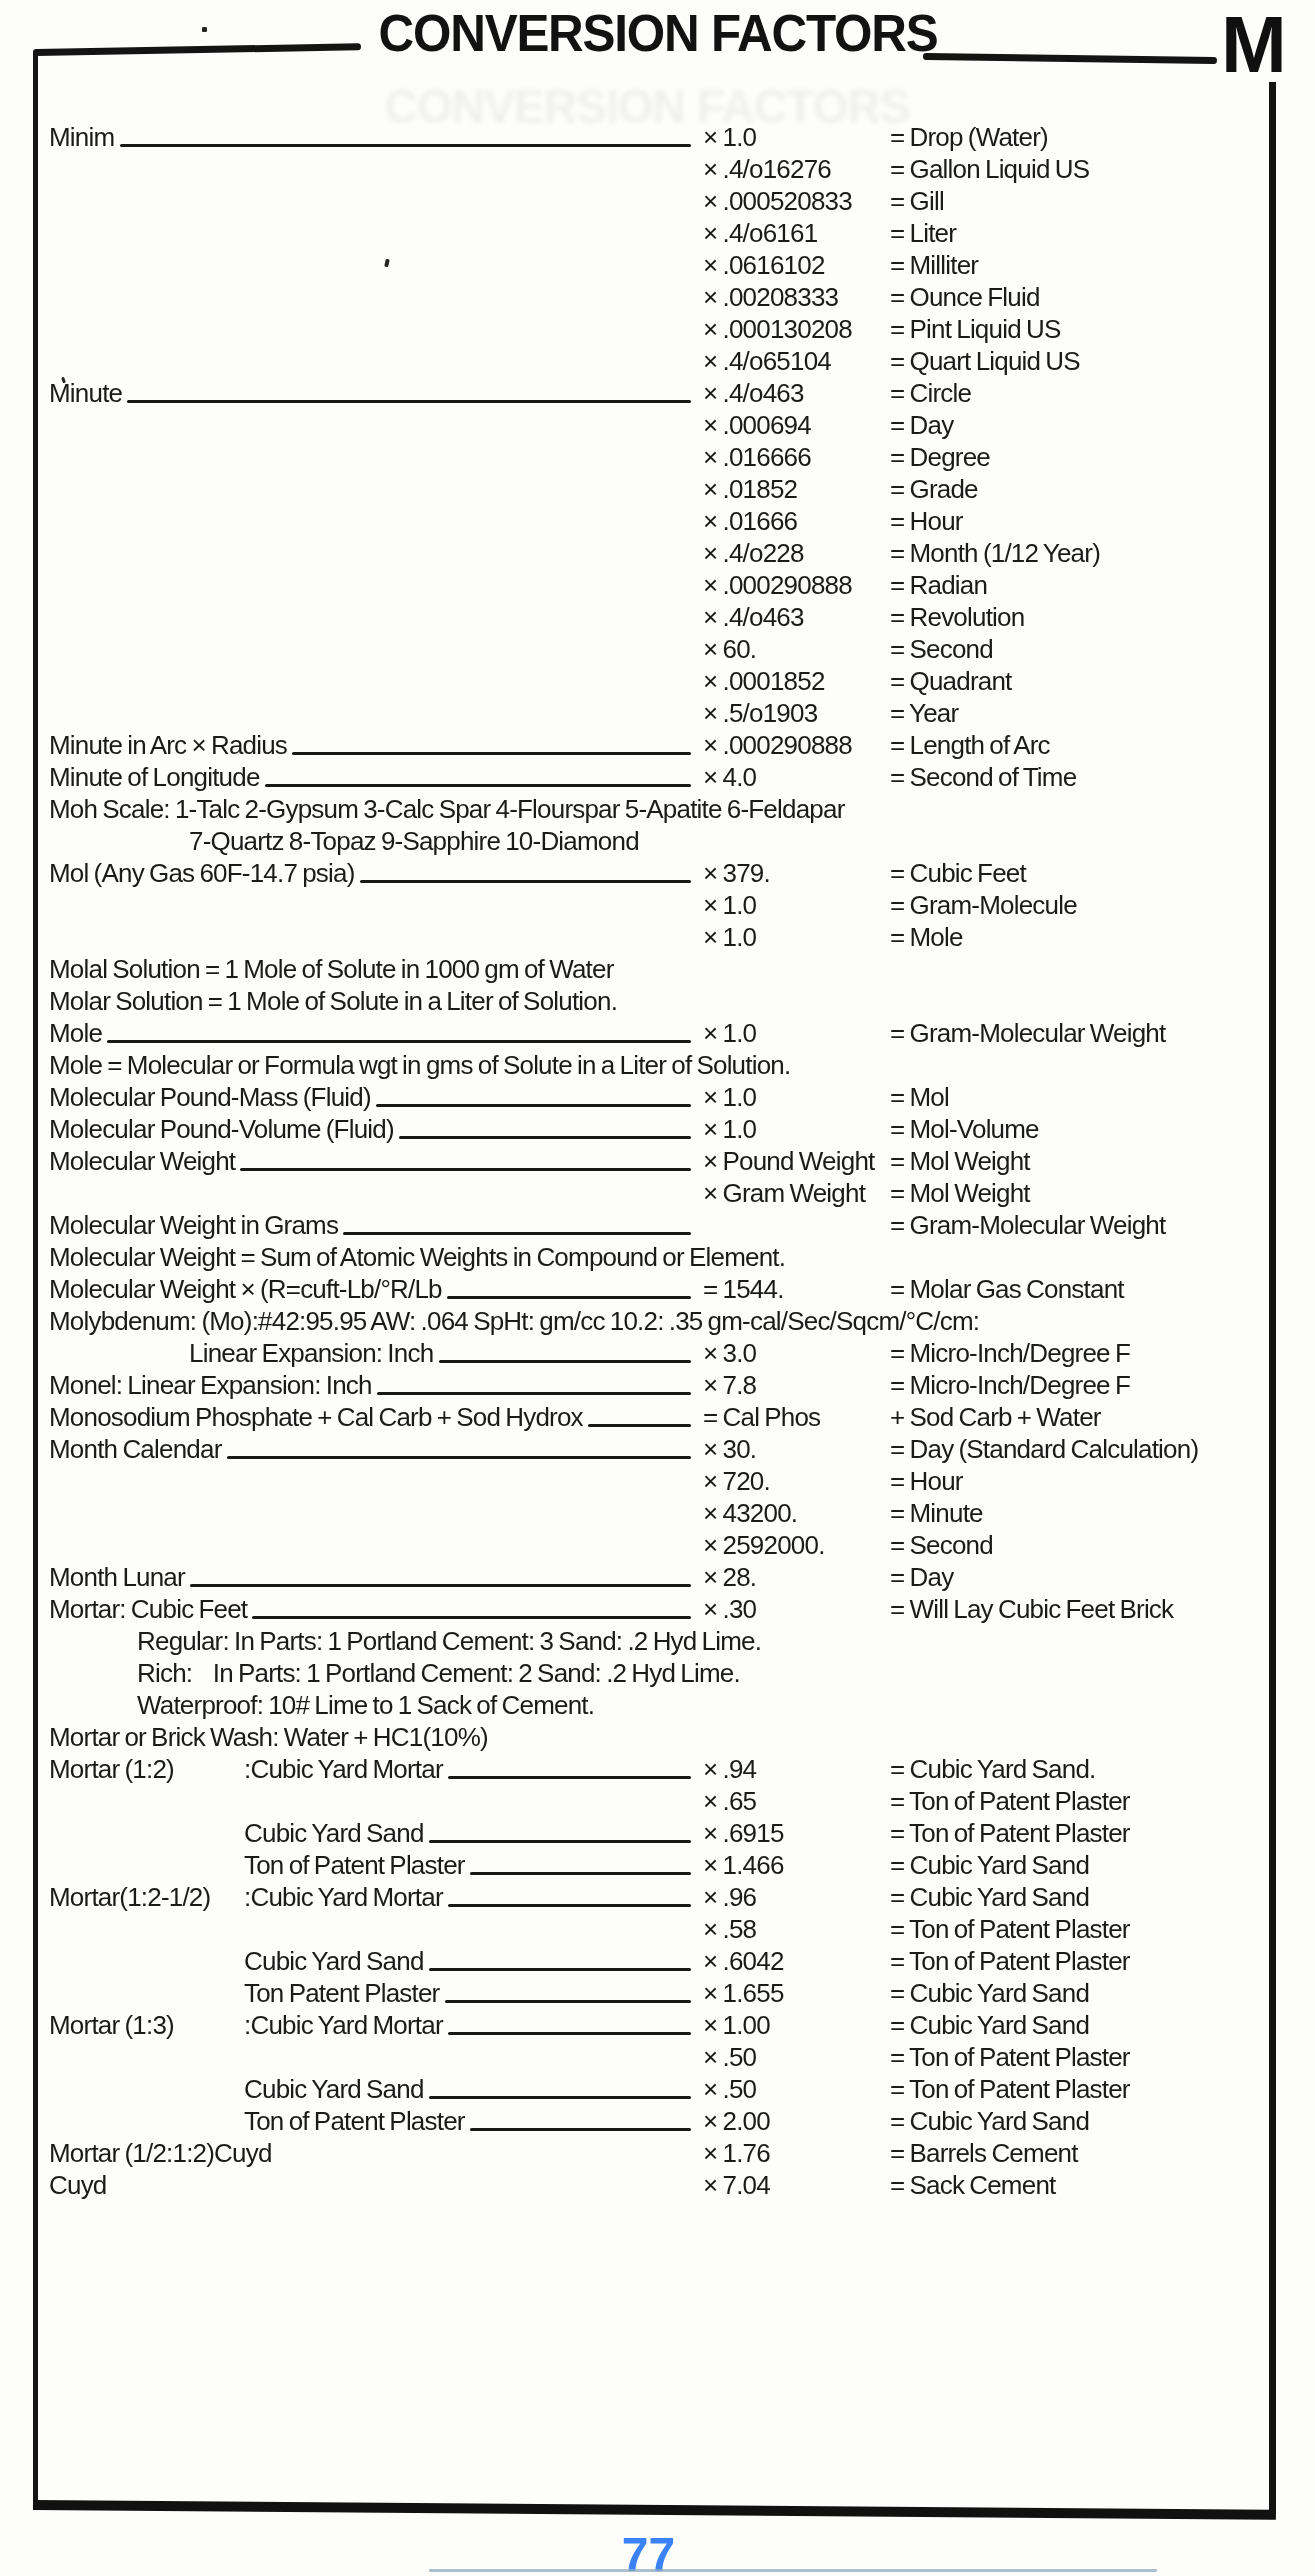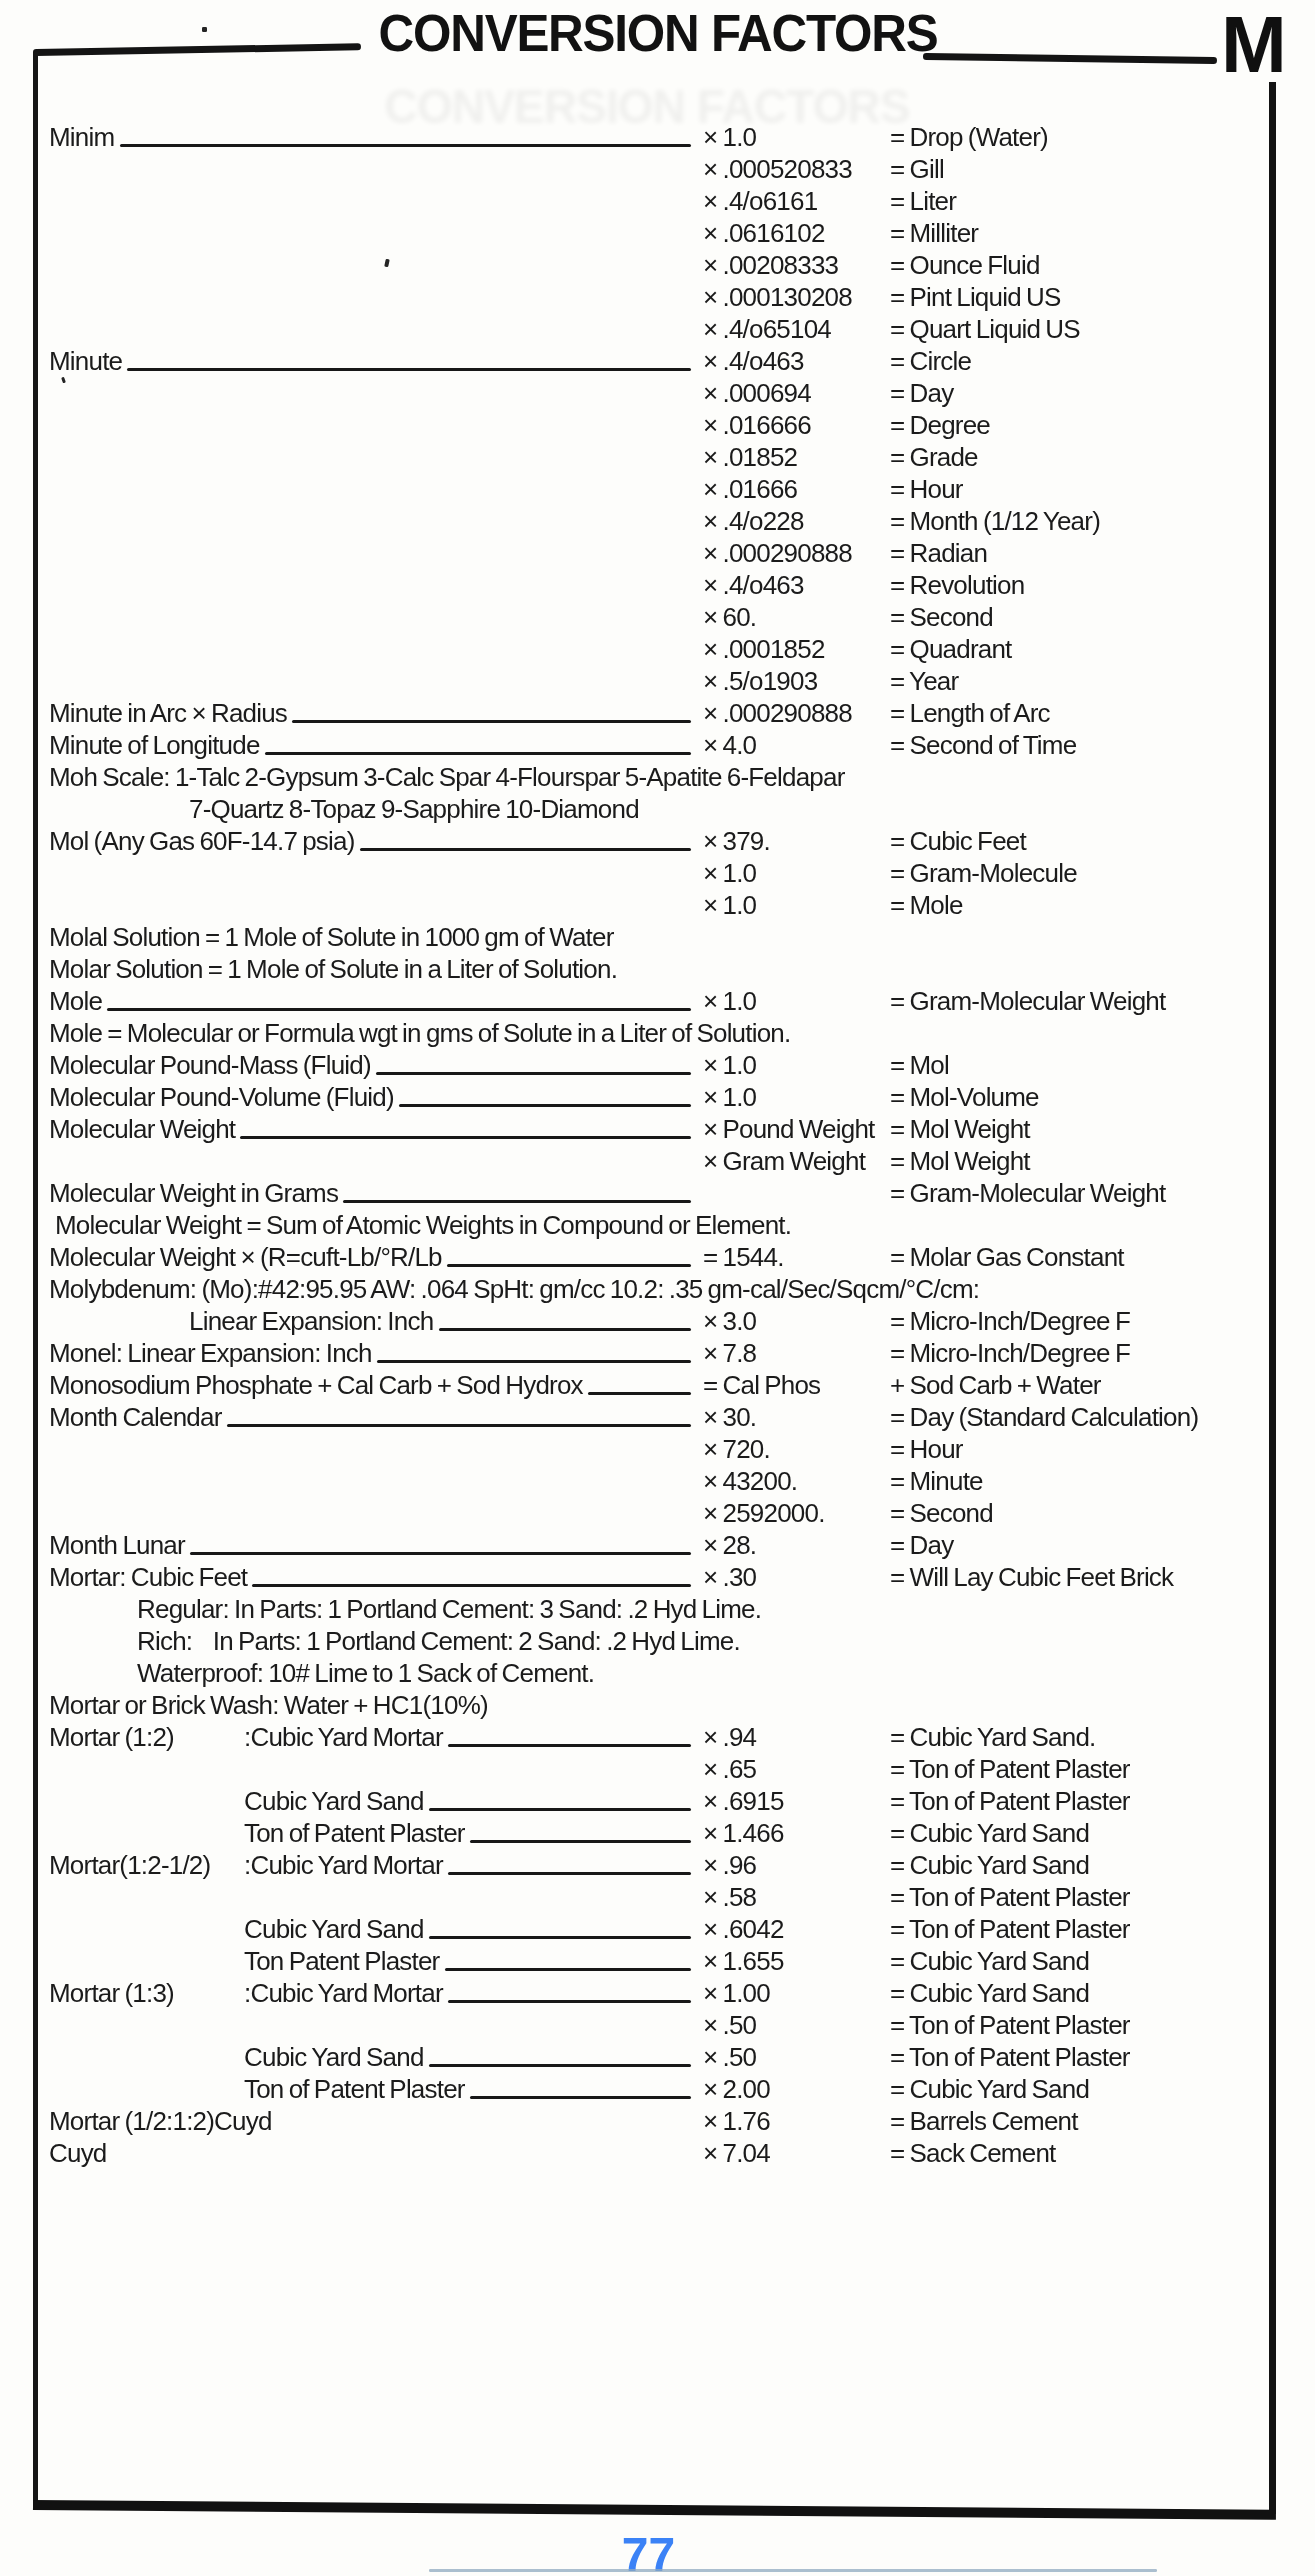--- a/index.html
+++ b/index.html
@@ -77,20 +77,25 @@
 
   <div class="rows" id="rows">
       <div class="row">
         <span class="lbl" style="padding-left: 0px;">Minim</span>
         <span class="fill line"></span>
         <span class="fct">× 1.0</span>
         <span class="res">= Drop (Water)</span>
       </div>
       <div class="row">
         <span class="fill"></span>
+        <span class="fct">× .4/o16276</span>
+        <span class="res">= Gallon Liquid US</span>
+      </div>
+      <div class="row">
+        <span class="fill"></span>
         <span class="fct">× .000520833</span>
         <span class="res">= Gill</span>
       </div>
       <div class="row">
         <span class="fill"></span>
         <span class="fct">× .4/o6161</span>
         <span class="res">= Liter</span>
       </div>
       <div class="row">
         <span class="fill"></span>
@@ -240,21 +245,21 @@
         <span class="fct">× Gram Weight</span>
         <span class="res">= Mol Weight</span>
       </div>
       <div class="row">
         <span class="lbl" style="padding-left: 0px;">Molecular Weight in Grams</span>
         <span class="fill line"></span>
         <span class="fct"></span>
         <span class="res">= Gram-Molecular Weight</span>
       </div>
       <div class="row">
-        <span class="txt" style="padding-left: 0px; margin-left: 6px;">Molecular Weight = Sum of Atomic Weights in Compound or Element.</span>
+        <span class="txt" style="padding-left: 0px;">Molecular Weight = Sum of Atomic Weights in Compound or Element.</span>
       </div>
       <div class="row">
         <span class="lbl" style="padding-left: 0px;">Molecular Weight × (R=cuft-Lb/°R/Lb</span>
         <span class="fill line"></span>
         <span class="fct">= 1544.</span>
         <span class="res">= Molar Gas Constant</span>
       </div>
       <div class="row">
         <span class="txt" style="padding-left: 0px;">Molybdenum: (Mo):#42:95.95 AW: .064 SpHt: gm/cc 10.2: .35 gm-cal/Sec/Sqcm/°C/cm:</span>
       </div>

